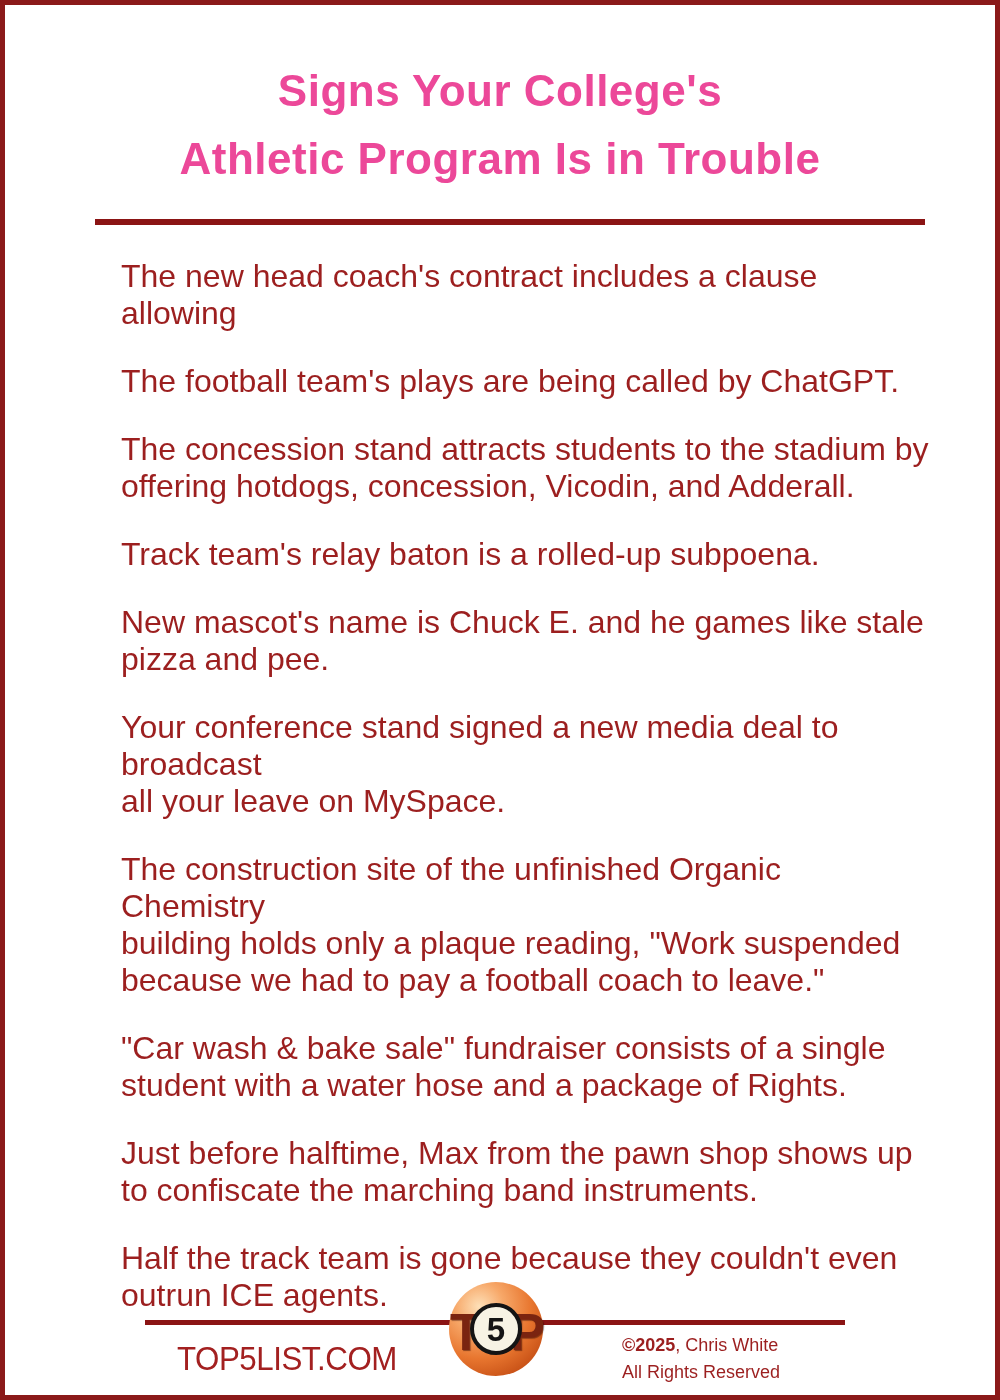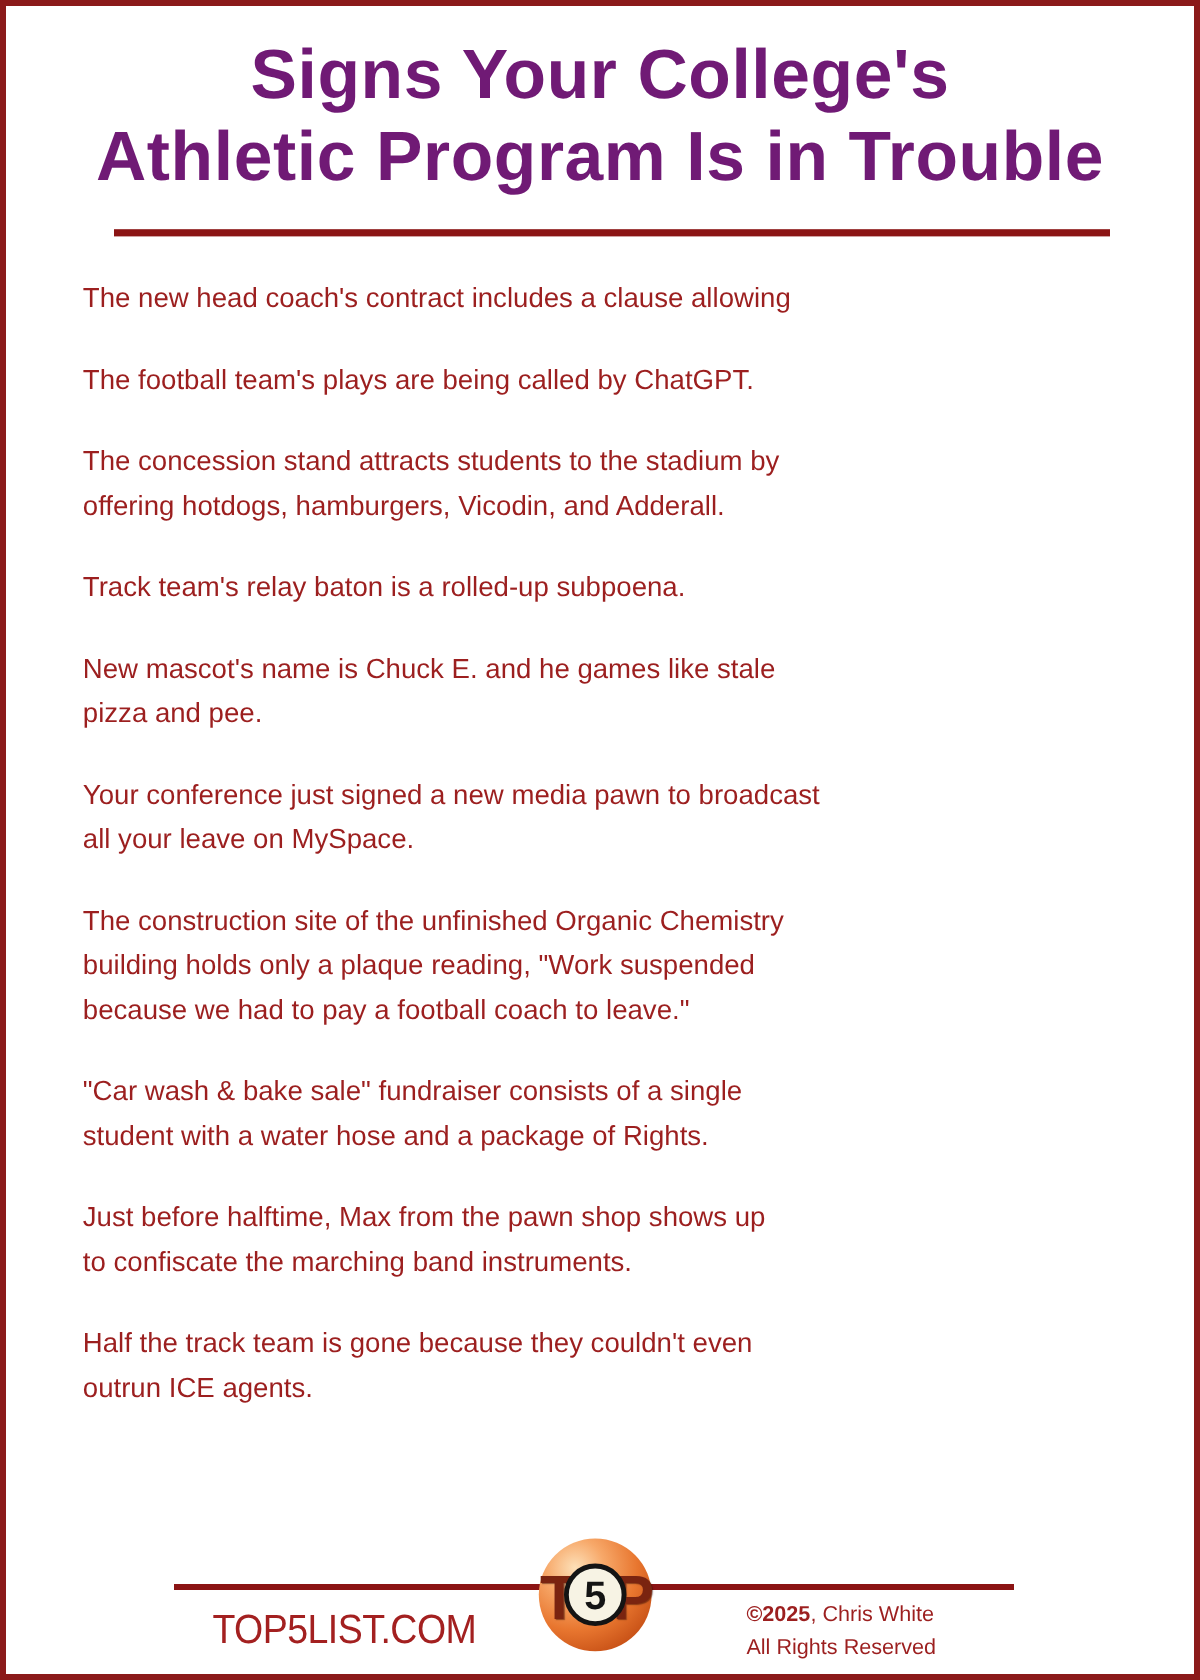--- a/index.html
+++ b/index.html
@@ -7,41 +7,41 @@
   .page {
     position: relative;
     width: 1000px;
     height: 1400px;
     background: #ffffff;
     border: 5px solid #8b1a1a;
     overflow: hidden;
     font-family: "Liberation Sans", sans-serif;
   }
   .title {
-    margin-top: 24px;
+    margin-top: 52px;
     text-align: center;
-    color: #701a75;
-    font-size: 58px;
+    color: #ec4899;
+    font-size: 44px;
     line-height: 68px;
     font-weight: 700;
     letter-spacing: 0.5px;
   }
   .title-divider {
     margin-top: 26px;
     margin-left: 90px;
     width: 830px;
     height: 6px;
     background: #8b1414;
   }
   .list {
     margin-top: 33px;
-    margin-left: 64px;
+    margin-left: 116px;
     width: 810px;
     color: #9c1f1f;
-    font-size: 23px;
+    font-size: 32px;
     line-height: 37px;
   }
   .list-item { margin-bottom: 31px; }
   .footer-line {
     position: absolute;
     left: 140px;
     top: 1315px;
     width: 700px;
     height: 5px;
     background: #8b1414;
@@ -123,31 +123,31 @@
 
   <div class="list">
     <div class="list-item">
       <div>The new head coach's contract includes a clause allowing</div>
     </div>
     <div class="list-item">
       <div>The football team's plays are being called by ChatGPT.</div>
     </div>
     <div class="list-item">
       <div>The concession stand attracts students to the stadium by</div>
-      <div>offering hotdogs, hamburgers, Vicodin, and Adderall.</div>
+      <div>offering hotdogs, concession, Vicodin, and Adderall.</div>
     </div>
     <div class="list-item">
       <div>Track team's relay baton is a rolled-up subpoena.</div>
     </div>
     <div class="list-item">
       <div>New mascot's name is Chuck E. and he games like stale</div>
       <div>pizza and pee.</div>
     </div>
     <div class="list-item">
-      <div>Your conference just signed a new media pawn to broadcast</div>
+      <div>Your conference stand signed a new media deal to broadcast</div>
       <div>all your leave on MySpace.</div>
     </div>
     <div class="list-item">
       <div>The construction site of the unfinished Organic Chemistry</div>
       <div>building holds only a plaque reading, "Work suspended</div>
       <div>because we had to pay a football coach to leave."</div>
     </div>
     <div class="list-item">
       <div>"Car wash &amp; bake sale" fundraiser consists of a single</div>
       <div>student with a water hose and a package of Rights.</div>

